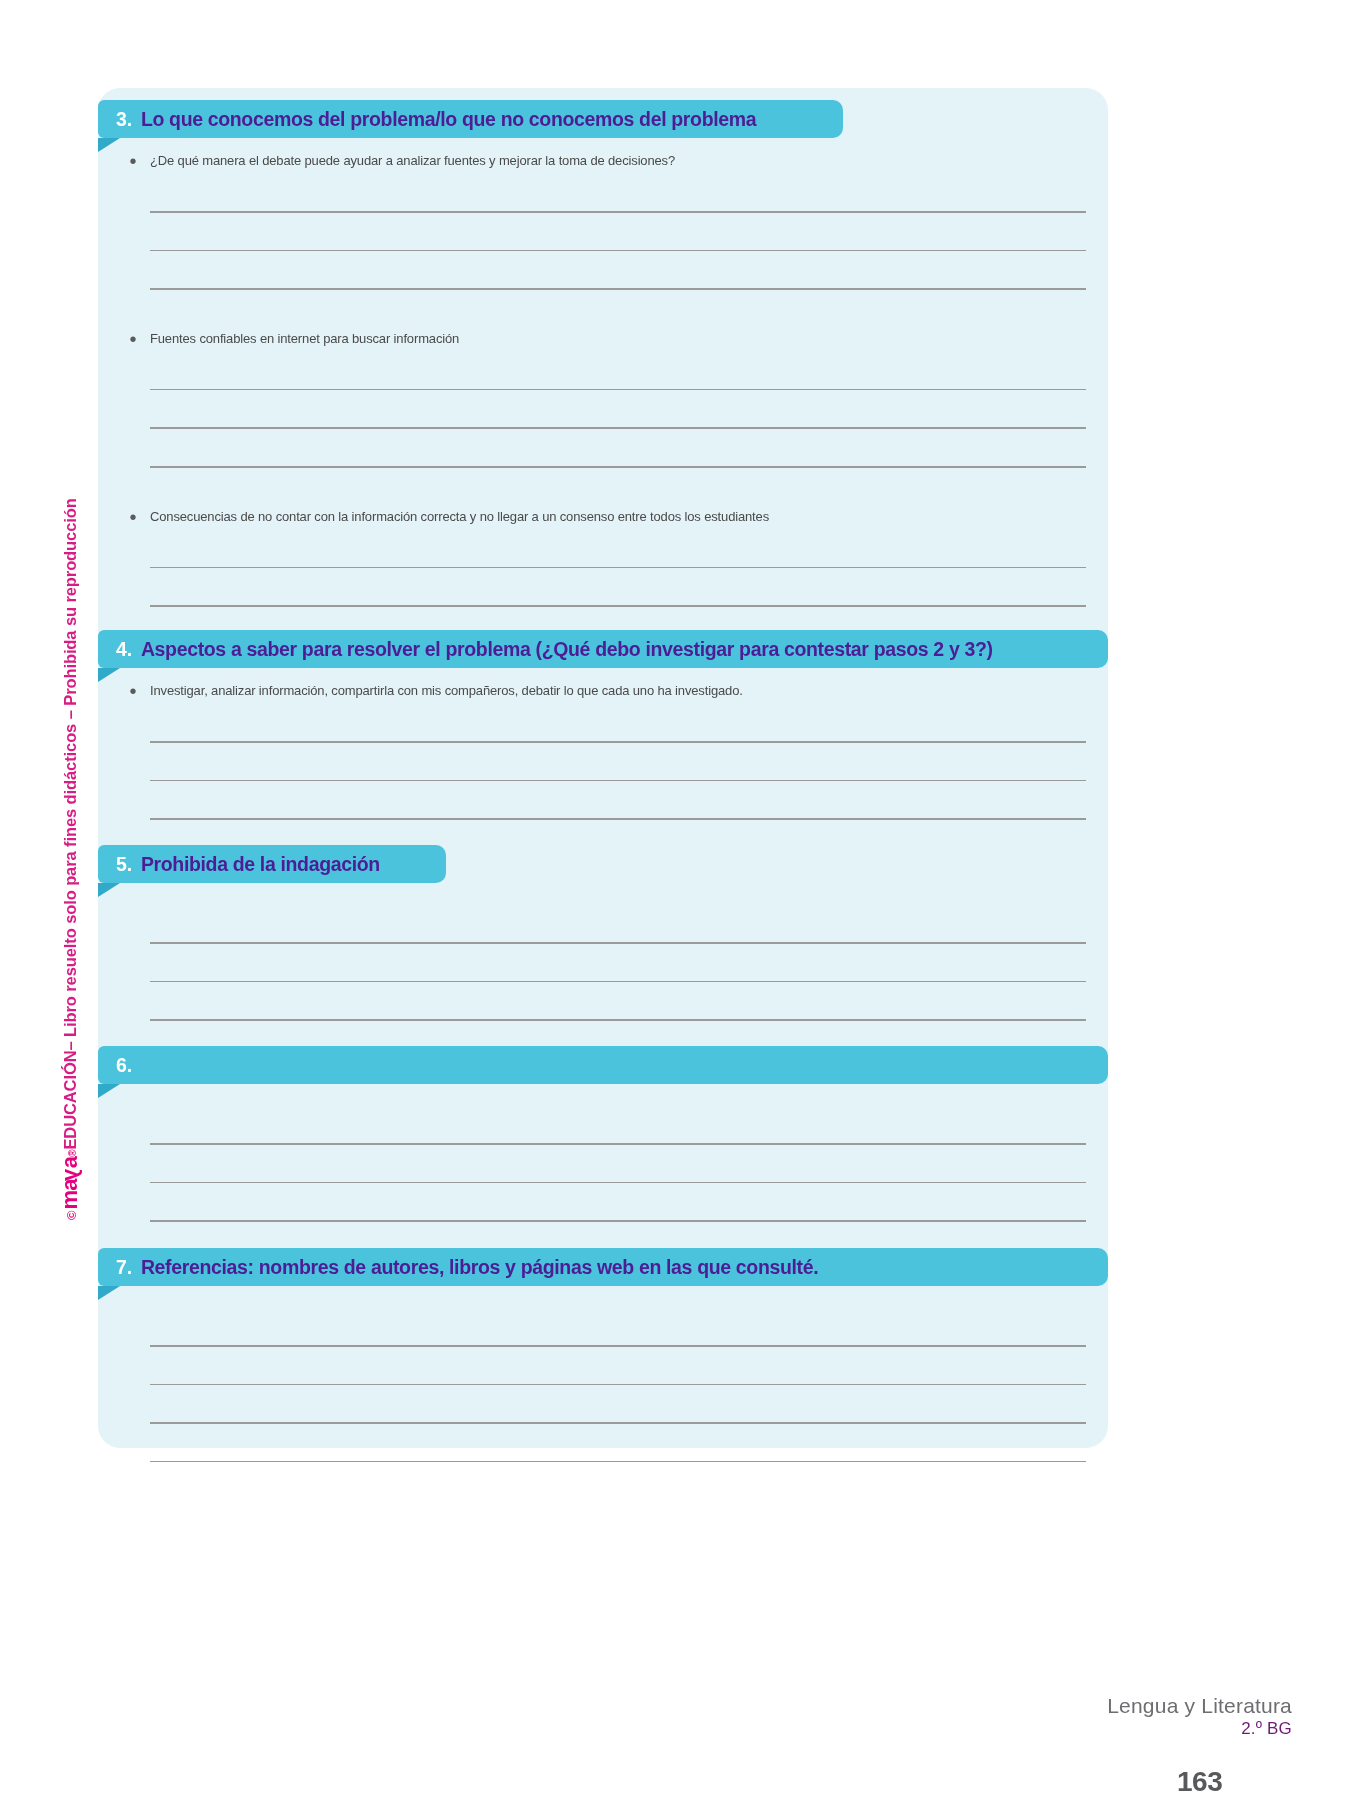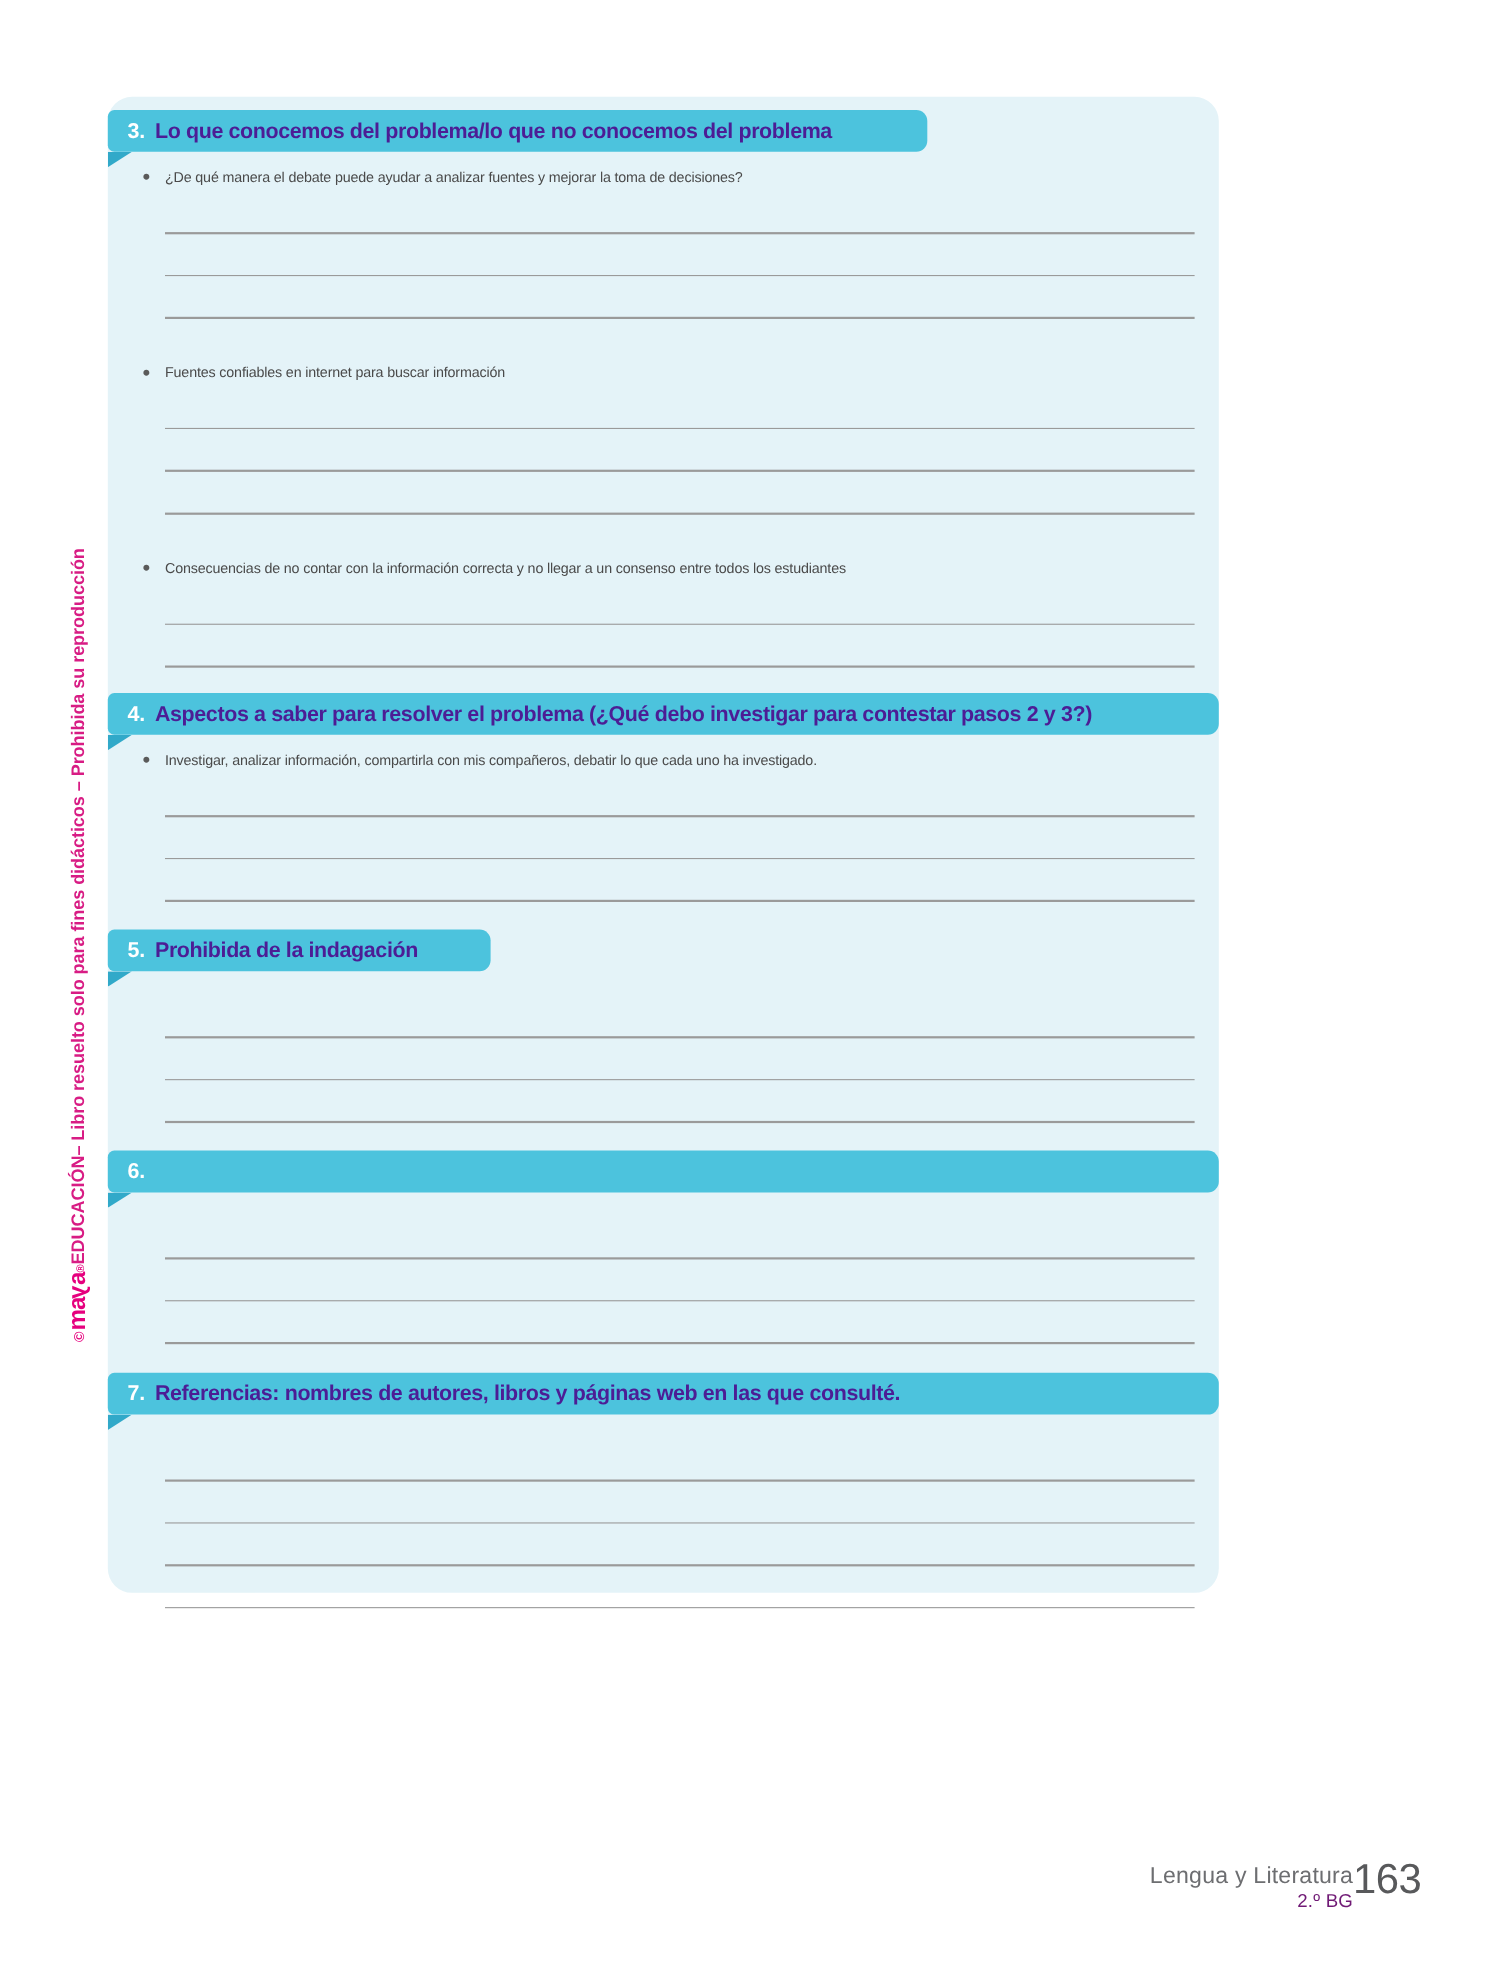--- a/index.html
+++ b/index.html
@@ -171,47 +171,49 @@
     background: #9a9a9a;
     margin-top: 37px;
   }
 
   
   #footer {
     position: absolute;
     right: 58px;
     top: 1690px;
     display: flex;
-    align-items: flex-start;
-    gap: 0;
+    align-items: center;
+    gap: 12px;
+    flex-direction: column;
   }
   #footer .ftxt {
     text-align: right;
     padding-top: 4px;
   }
   #footer .subject {
     font-size: 21px;
     color: #6d6e71;
     font-weight: 400;
     line-height: 1.15;
     letter-spacing: 0.2px;
   }
   #footer .grade {
     font-size: 17px;
     color: #701a75;
     font-weight: 400;
     line-height: 1.3;
     letter-spacing: 0.2px;
   }
   #footer .pageno {
-    font-size: 38px;
-    font-weight: 400;
+    font-size: 28px;
+    font-weight: 700;
     color: #58595b;
     line-height: 1;
     letter-spacing: -0.5px;
+    margin-top: 16px;
   }
 </style>
 </head>
 <body>
 
 <div id="page">
 
   <div id="sidebar">
     <div class="vert">
       <span class="copy">©</span>

